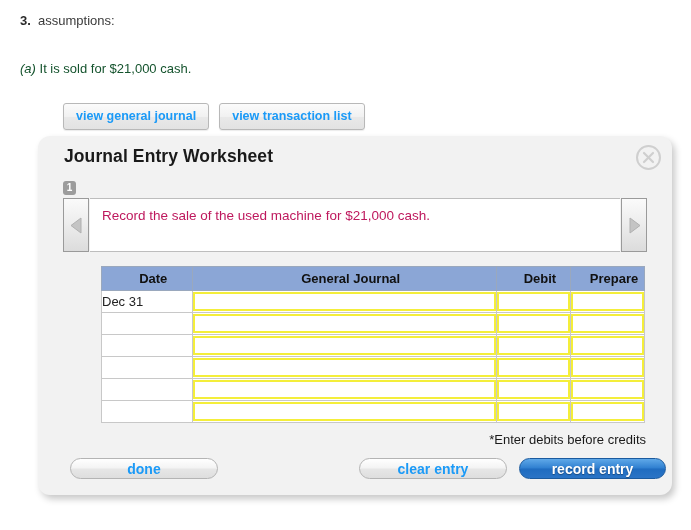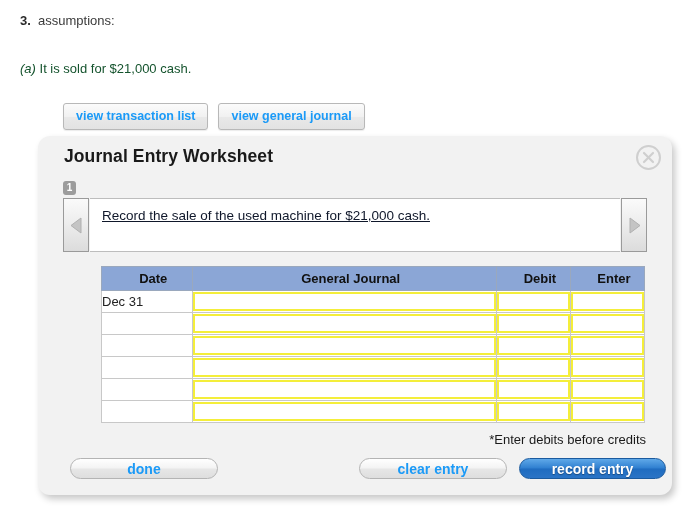--- a/index.html
+++ b/index.html
@@ -166,24 +166,23 @@
     left: 27px;
     right: 27px;
     top: 0;
     height: 54px;
     background: #ffffff;
     border: 1px solid #bdbdbd;
     border-left: none;
     border-right: none;
     box-sizing: border-box;
     font-size: 13.5px;
-    color: #0f172a;
+    color: #be185d;
     padding: 8px 10px 0 12px;
     line-height: 17px;
-    text-decoration: underline;
   }
 
   
   #journal-table {
     position: absolute;
     left: 63px;
     top: 130px;
     width: 544px;
     border-collapse: collapse;
     table-layout: fixed;
@@ -293,22 +292,22 @@
       <span class="last-line">assumptions:</span>
     </div>
   </div>
   <div id="sub-part">
     <span class="letter">(a)</span>
     <span>It is sold for $21,000 cash.</span>
   </div>
 </div>
 
 <div id="view-buttons">
+  <button class="view-btn">view general journal</button>
   <button class="view-btn">view transaction list</button>
-  <button class="view-btn">view general journal</button>
 </div>
 
 <div id="worksheet-panel">
 
   <div id="panel-title">Journal Entry Worksheet</div>
 
   <div id="close-button">
     <svg width="21" height="21" viewBox="0 0 21 21">
       <line x1="6" y1="6" x2="15" y2="15" stroke="#cfcfcf" stroke-width="2.2" stroke-linecap="round"></line>
       <line x1="15" y1="6" x2="6" y2="15" stroke="#cfcfcf" stroke-width="2.2" stroke-linecap="round"></line>
@@ -336,21 +335,21 @@
       <col class="col-date">
         <col class="col-gj">
         <col class="col-debit">
         <col class="col-credit">
     </colgroup>
     <thead>
       <tr>
         <th>Date</th>
         <th>General Journal</th>
         <th>Debit</th>
-        <th>Enter</th>
+        <th>Prepare</th>
       </tr>
     </thead>
     <tbody id="journal-body">
         <tr>
           <td class="date-cell">Dec 31</td>
           <td class="entry-cell">
             <span class="cell-input"></span>
           </td>
           <td class="entry-cell">
             <span class="cell-input"></span>

